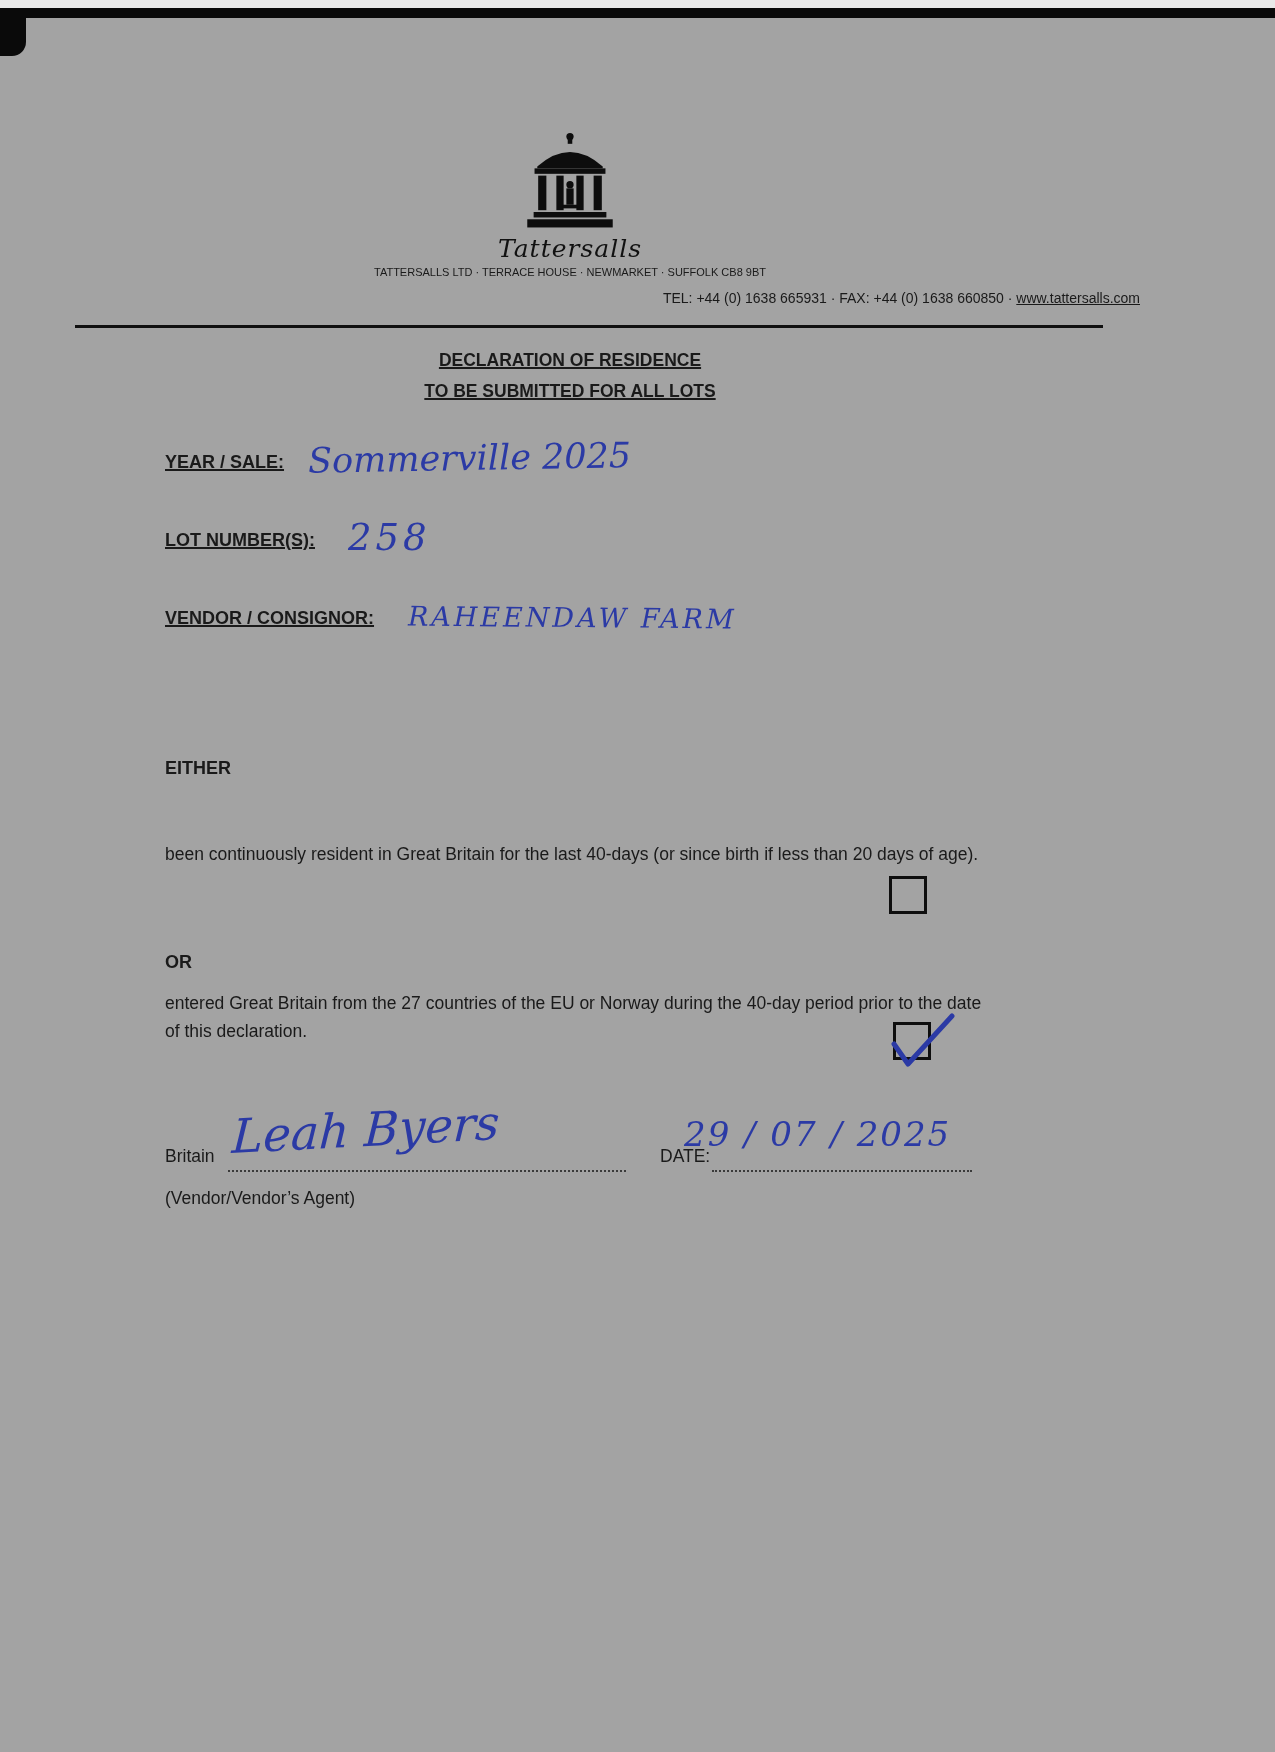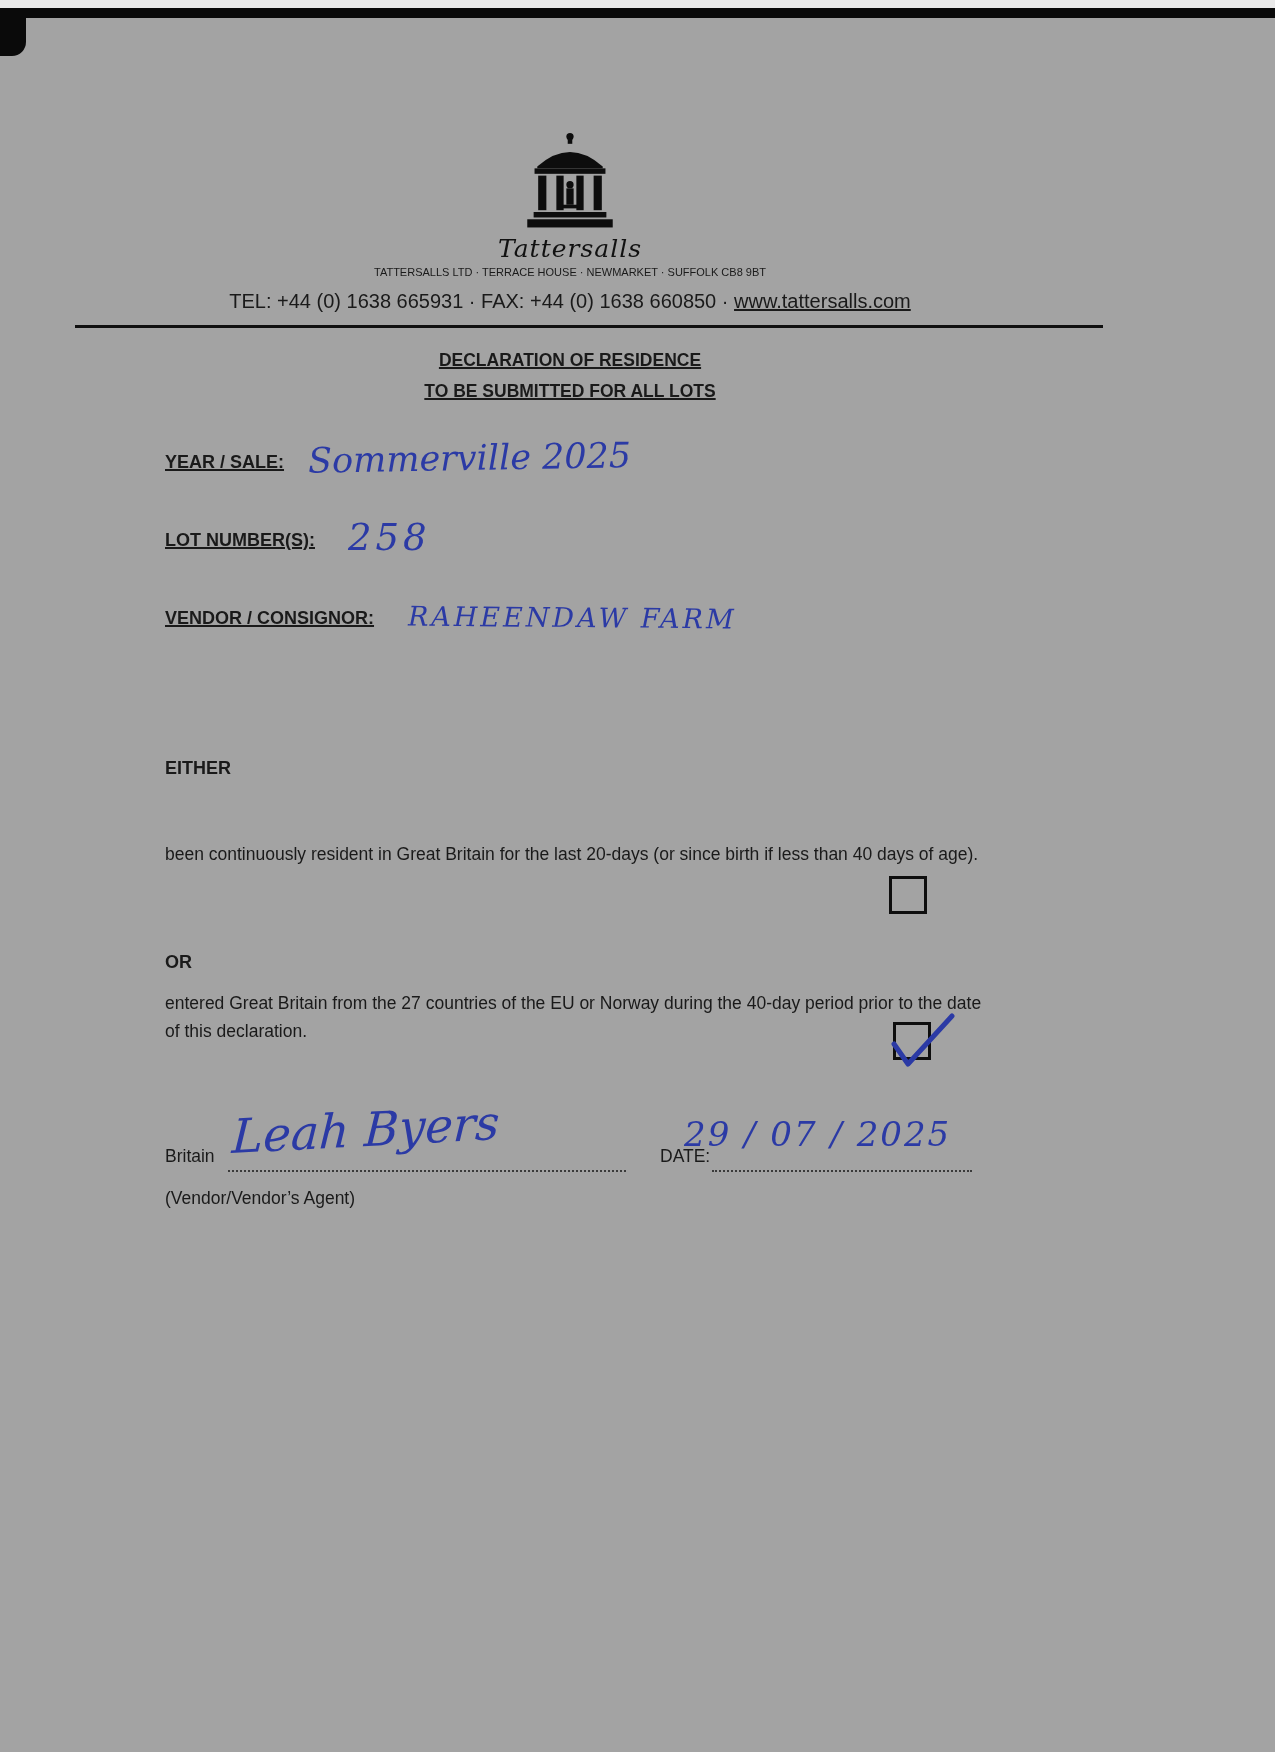--- a/index.html
+++ b/index.html
@@ -13,21 +13,21 @@
 
   
   .scan-bar { position:absolute; top:0; left:0; width:100%; height:10px; background:#0a0a0a; }
   .scan-corner { position:absolute; top:0; left:0; width:26px; height:48px; background:#0a0a0a; border-bottom-right-radius:14px; }
 
   
   .logo-wrap { position:absolute; top:124px; left:0; width:1140px; text-align:center; }
   .brand { position:absolute; top:226px; left:0; width:1140px; text-align:center;
            font-family:"DejaVu Serif", serif; font-style:italic; font-size:25px; letter-spacing:1px; color:#111; }
   .addr  { position:absolute; top:258px; left:0; width:1140px; text-align:center; font-size:11px; }
-  .tel   { position:absolute; top:282px; left:0; width:1140px; text-align:center; font-size:20px; }
+  .tel   { position:absolute; top:282px; left:0; width:1140px; text-align:right; font-size:14px; }
   .site  { text-decoration:underline; color:#1a1a1a; }
 
   .rule { position:absolute; top:317px; left:75px; width:1028px; height:2.5px; background:#101010; }
 
   .doc-title { position:absolute; top:338px; left:0; width:1140px; text-align:center;
                font-weight:bold; font-size:17.5px; line-height:1.65; }
   .doc-title span { text-decoration:underline; text-decoration-thickness:2px; }
   .doc-title div + div { margin-top:2px; }
 
   .flabel { font-weight:bold; font-size:18px; text-decoration:underline; text-decoration-thickness:2px; }
@@ -98,21 +98,21 @@
   </div>
   <div class="abs hand hand-lot">258</div>
 
   <div class="abs" style="top:600px; left:165px;">
     <span class="flabel">VENDOR / CONSIGNOR:</span>
   </div>
   <div class="abs hand hand-vendor">RAHEENDAW FARM</div>
 
   <div class="abs" style="top:750px; left:165px; font-weight:bold; font-size:18px;">EITHER</div>
 
-  <div class="abs para" style="top:832px; left:165px; width:822px;">been continuously resident in Great Britain for the last 20-days (or since birth if less than 40 days of age).</div>
+  <div class="abs para" style="top:832px; left:165px; width:822px;">been continuously resident in Great Britain for the last 40-days (or since birth if less than 20 days of age).</div>
   <div class="checkbox" style="top:868px; left:889px;"></div>
 
   <div class="abs" style="top:944px; left:165px; font-weight:bold; font-size:18px;">OR</div>
 
   <div class="abs para" style="top:981px; left:165px; width:822px;">entered Great Britain from the 27 countries of the EU or Norway during the 40-day period prior to the date of this declaration.</div>
   <div class="checkbox" style="top:1014px; left:893px;"></div>
   <svg class="tick-svg" style="top:988px; left:878px;" width="90" height="78" viewBox="0 0 90 78">
     <path d="M16 48 L30 68 L74 20" fill="none" stroke="#2b3aa5" stroke-width="5" stroke-linecap="round" stroke-linejoin="round"></path>
   </svg>
 

